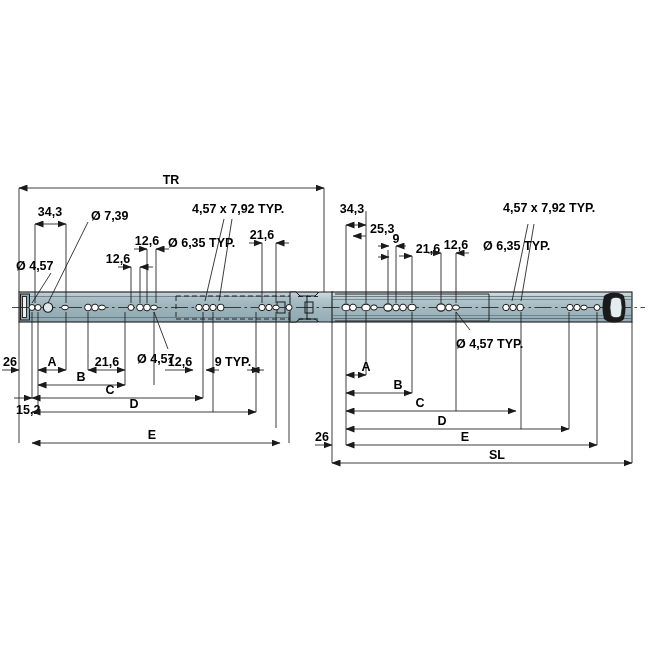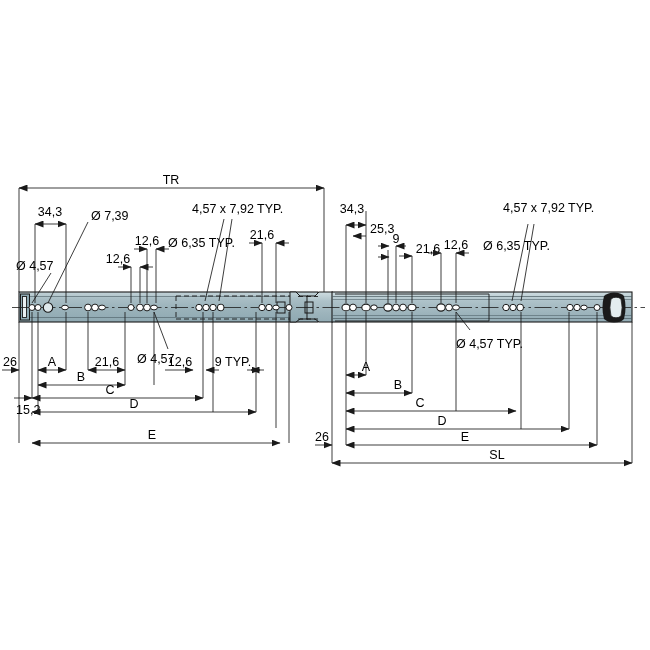--- a/index.html
+++ b/index.html
@@ -3,21 +3,21 @@
 <meta charset="utf-8">
 <title>Drawer Slide Technical Drawing</title>
 <style>
   html,body{margin:0;padding:0;}
   body{
     width:650px;height:650px;
     background:#ffffff;
     font-family:"Liberation Sans", sans-serif;
     overflow:hidden;
   }
-  #root{position:relative;width:650px;height:510px;}
+  #root{position:relative;width:650px;height:510px;font-weight:bold;}
   svg#drawing{position:absolute;left:0;top:0;width:650px;height:650px;display:block;}
   text{font-family:"Liberation Sans", sans-serif;fill:#000;}
 </style>
 </head>
 <body>
 
 <div id="root">
 <svg id="drawing" viewBox="0 0 650 650">
 
   <defs>

